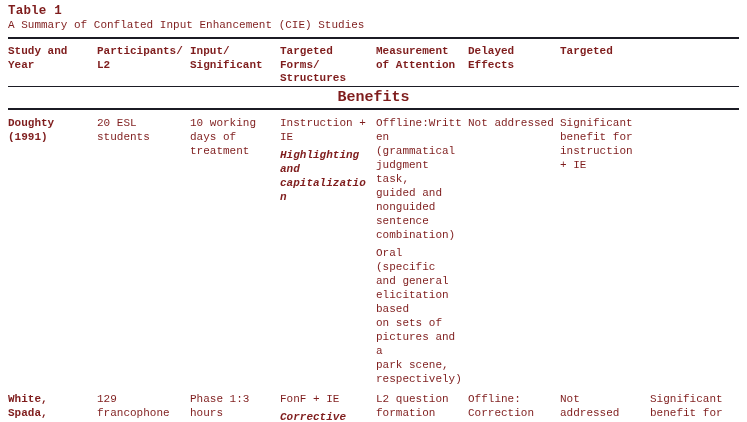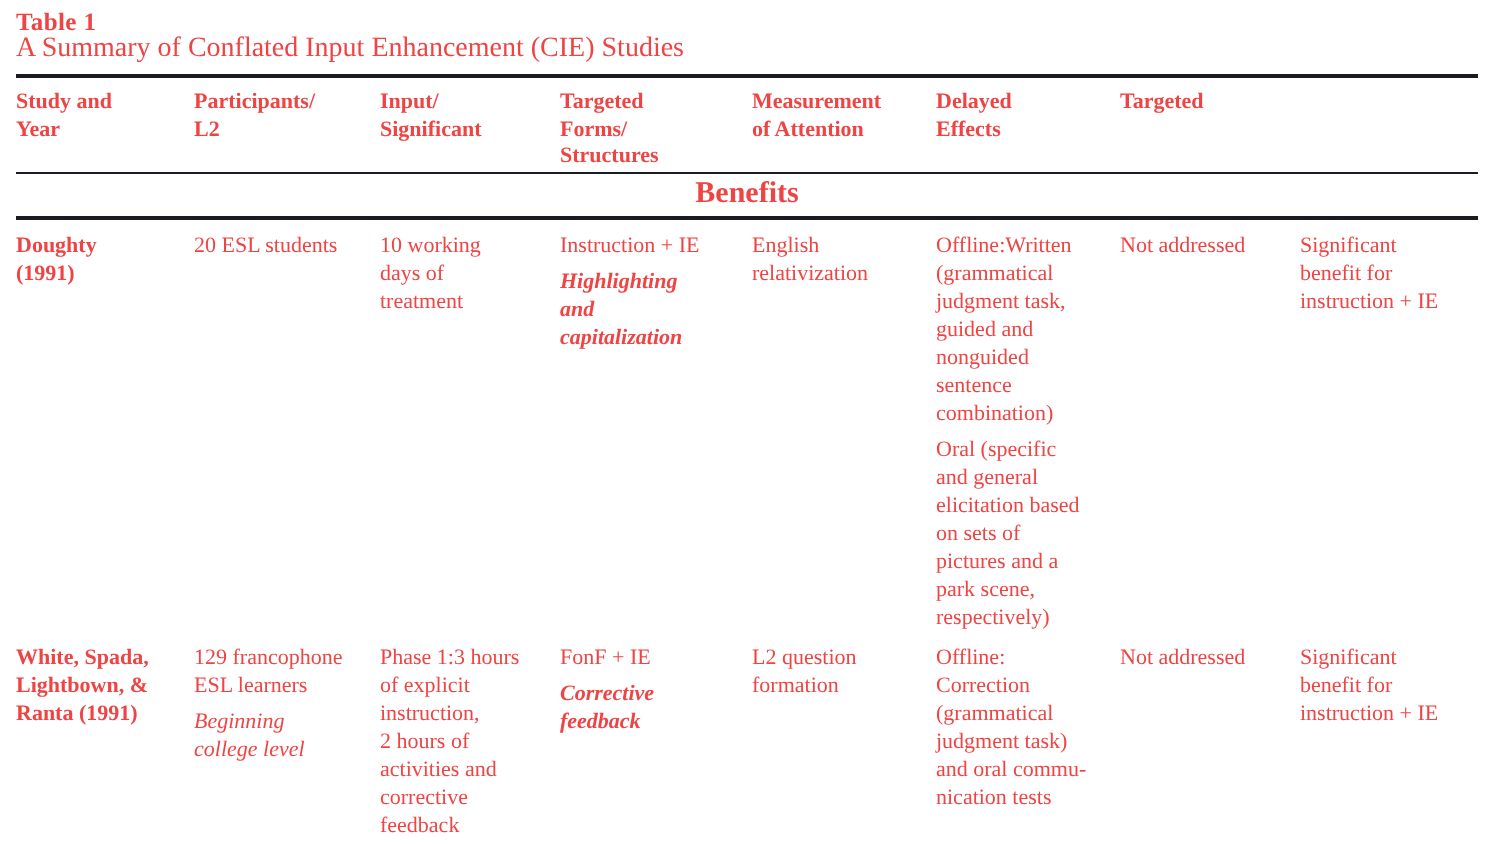--- a/index.html
+++ b/index.html
@@ -2,26 +2,26 @@
 <html><head>
 <meta charset="utf-8">
 <style>
   html, body { margin: 0; padding: 0; background: #ffffff; }
   .page {
     position: relative;
     width: 747px;
     height: 422px;
     background: #ffffff;
     overflow: hidden;
-    font-family: Liberation Serif, serif;
-    color: #ef4444;
+    font-family: Liberation Mono, monospace;
+    color: #7f1d1d;
   }
   .tbl { position: absolute; left: 8px; top: 4px; width: 731px; }
   .title { font-size: 12.5px; font-weight: bold; line-height: 14px; letter-spacing: 0.2px; }
-  .subtitle { font-size: 14px; line-height: 14px; }
+  .subtitle { font-size: 11px; line-height: 14px; }
   .rule-thick { border-top: 2px solid #1b1b24; margin-top: 5px; }
   .rule-thin  { border-top: 1px solid #1b1b24; }
   .rule-med   { border-top: 2px solid #1b1b24; }
   .grid {
     display: grid;
     grid-template-columns: 89px 93px 90px 96px 92px 92px 90px 89px;
   }
   .hdr { padding: 6px 0 0 0; }
   .hcell {
     font-weight: bold;
@@ -95,24 +95,20 @@
 days of
 treatment</p>
       </div>
       <div class="cell">
         <p class="para">Instruction + IE</p>
         <p class="para bi">Highlighting
 and
 capitalization</p>
       </div>
       <div class="cell">
-        <p class="para">English
-relativization</p>
-      </div>
-      <div class="cell">
         <p class="para">Offline:Written
 (grammatical
 judgment task,
 guided and
 nonguided
 sentence
 combination)</p>
         <p class="para">Oral (specific
 and general
 elicitation based

